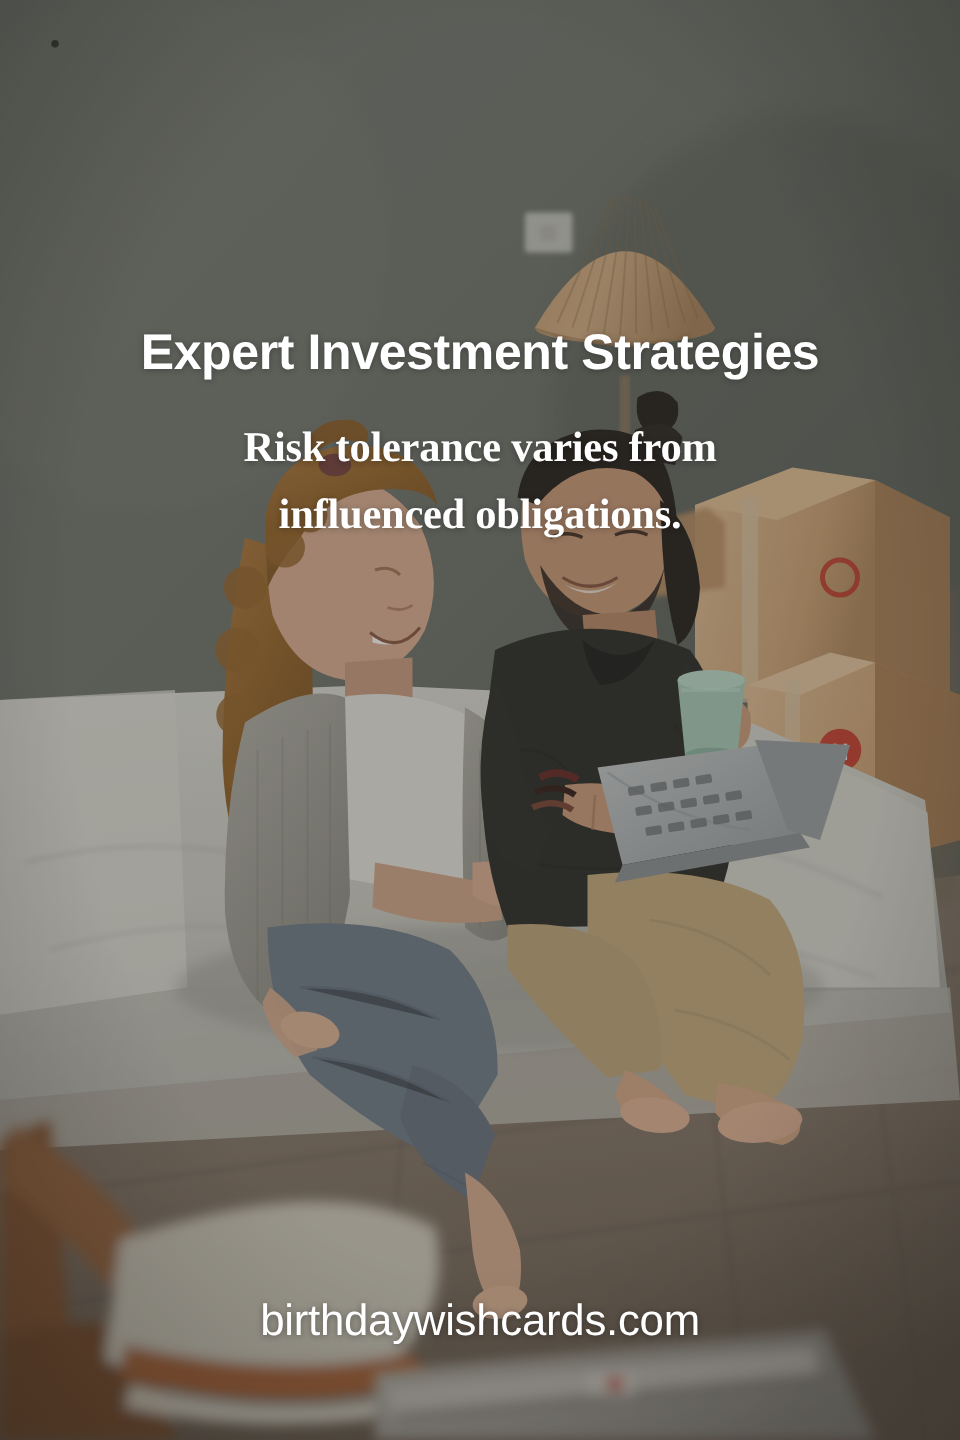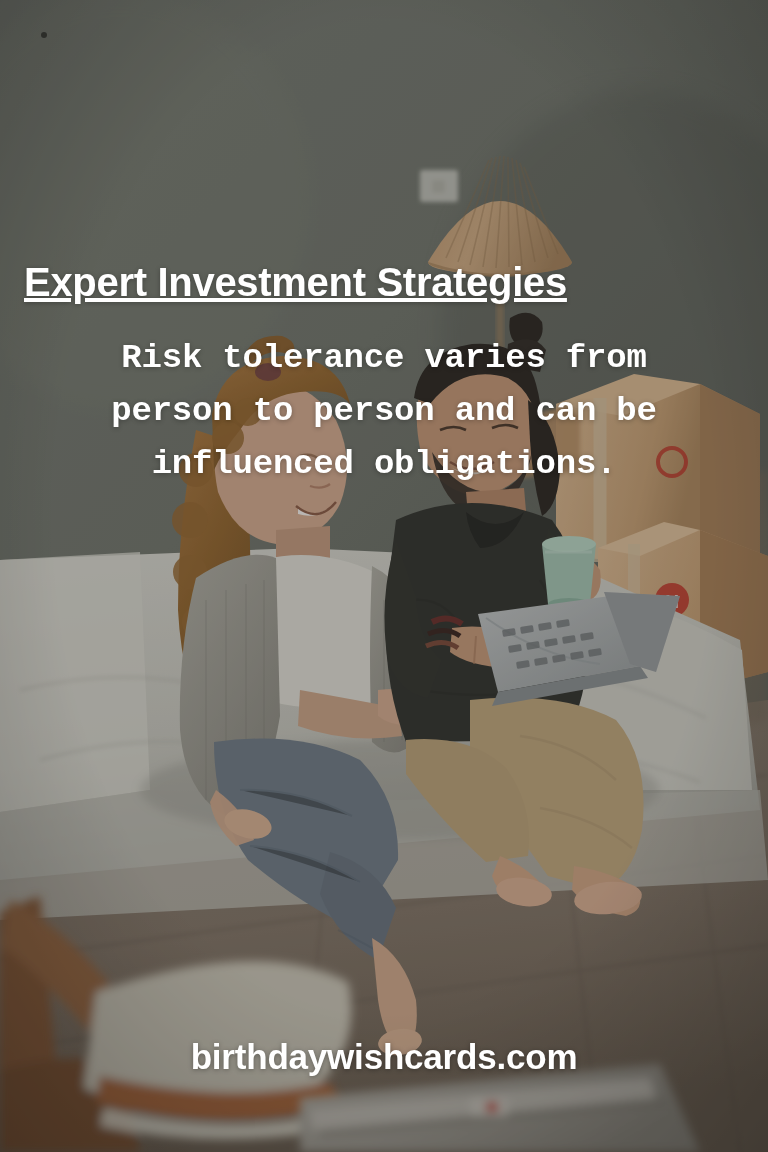--- a/index.html
+++ b/index.html
@@ -44,59 +44,58 @@
     display: flex;
     flex-direction: column;
     align-items: center;
   }
 
   .headline {
     position: absolute;
     top: 258px;
     left: 0;
     right: 0;
-    text-align: left;
+    text-align: center;
     color: #ffffff;
     font-family: "Liberation Sans", sans-serif;
     font-weight: 700;
     font-size: 40px;
     line-height: 48px;
     letter-spacing: -0.3px;
     text-shadow: 0 1px 5px rgba(0,0,0,0.30);
     padding: 0 24px;
     box-sizing: border-box;
-    text-decoration: underline;
   }
 
   .subtext {
     position: absolute;
     top: 332px;
     left: 0;
     right: 0;
     text-align: center;
     color: #ffffff;
-    font-family: Liberation Mono, monospace;
+    font-family: Liberation Serif, serif;
     font-weight: 700;
     font-size: 34px;
     line-height: 53px;
     letter-spacing: -0.2px;
     text-shadow: 0 1px 5px rgba(0,0,0,0.30);
     padding: 0 72px;
     box-sizing: border-box;
   }
 
   .footer-url {
     position: absolute;
     top: 1036px;
     left: 0;
     right: 0;
     text-align: center;
     color: #ffffff;
     font-family: "Liberation Sans", sans-serif;
-    font-weight: 700;
+    font-weight: 400;
     font-size: 35px;
     line-height: 42px;
     letter-spacing: -0.2px;
     text-shadow: 0 1px 5px rgba(0,0,0,0.35);
   }
 </style>
 </head>
 <body>
 
 <div id="card">
@@ -420,20 +419,19 @@
     <rect x="0" y="0" width="768" height="1152" fill="url(#vign)"></rect>
   </svg>
 
   <div id="overlay"></div>
 
   <div id="text-layer">
     <div class="headline">Expert Investment Strategies</div>
 
     <div class="subtext">
       <div>Risk tolerance varies from</div>
-      <div>person to person and can be</div>
       <div>influenced obligations.</div>
     </div>
 
     <div class="footer-url">birthdaywishcards.com</div>
   </div>
 
 </div>
 
 </body></html>

